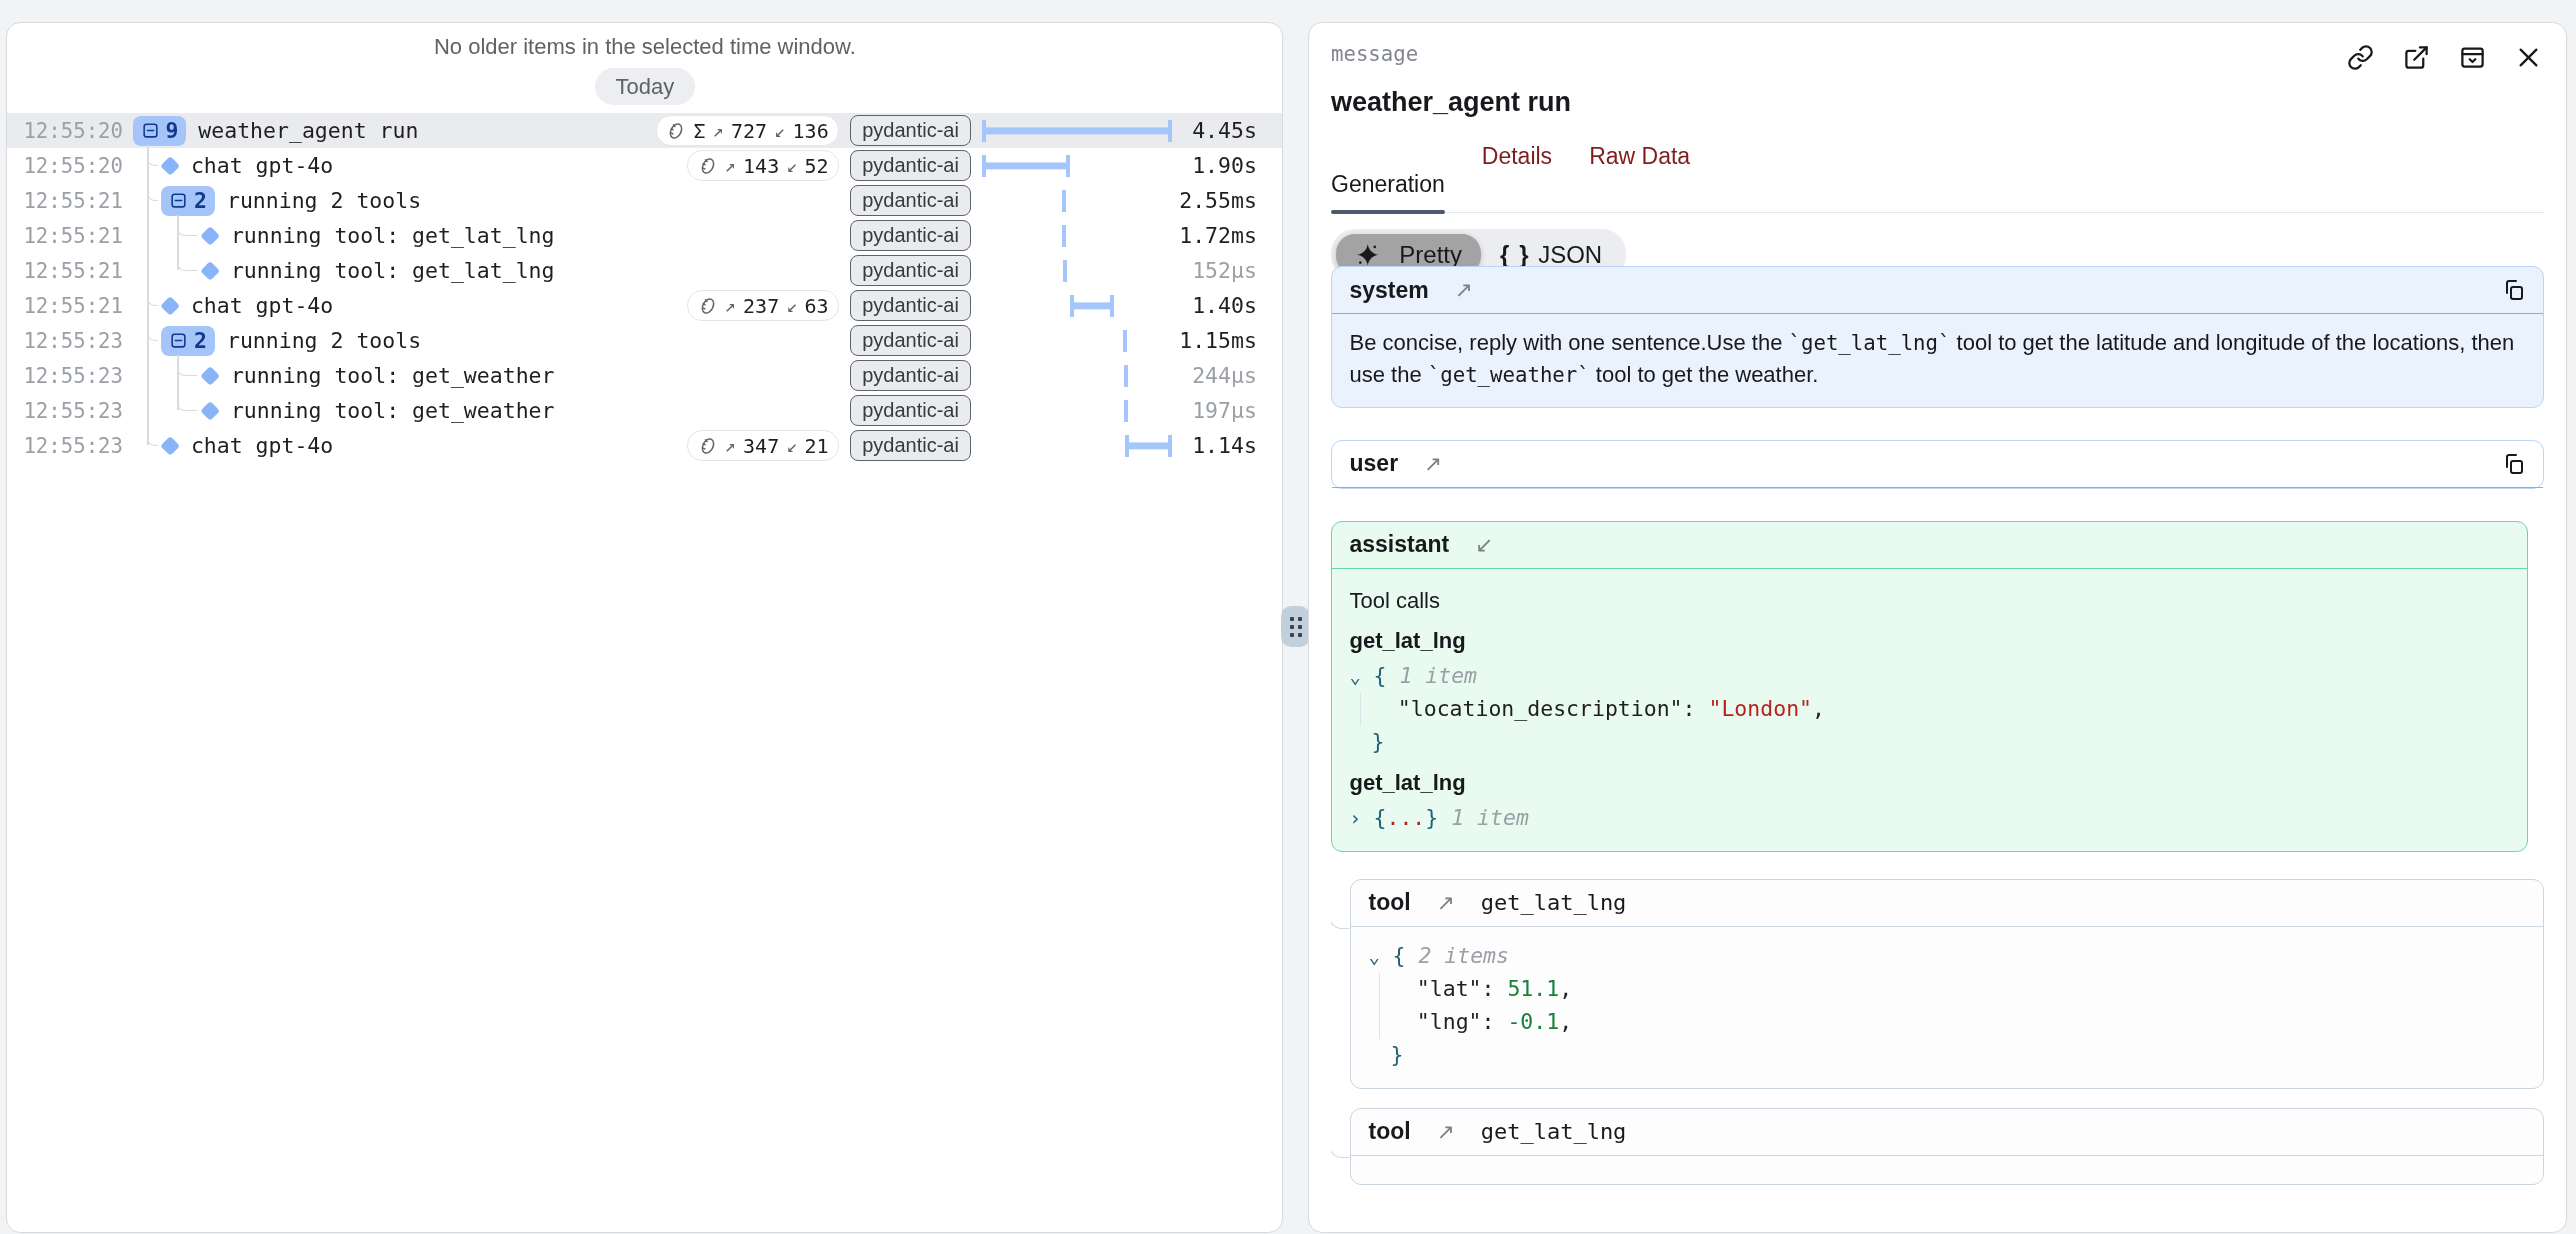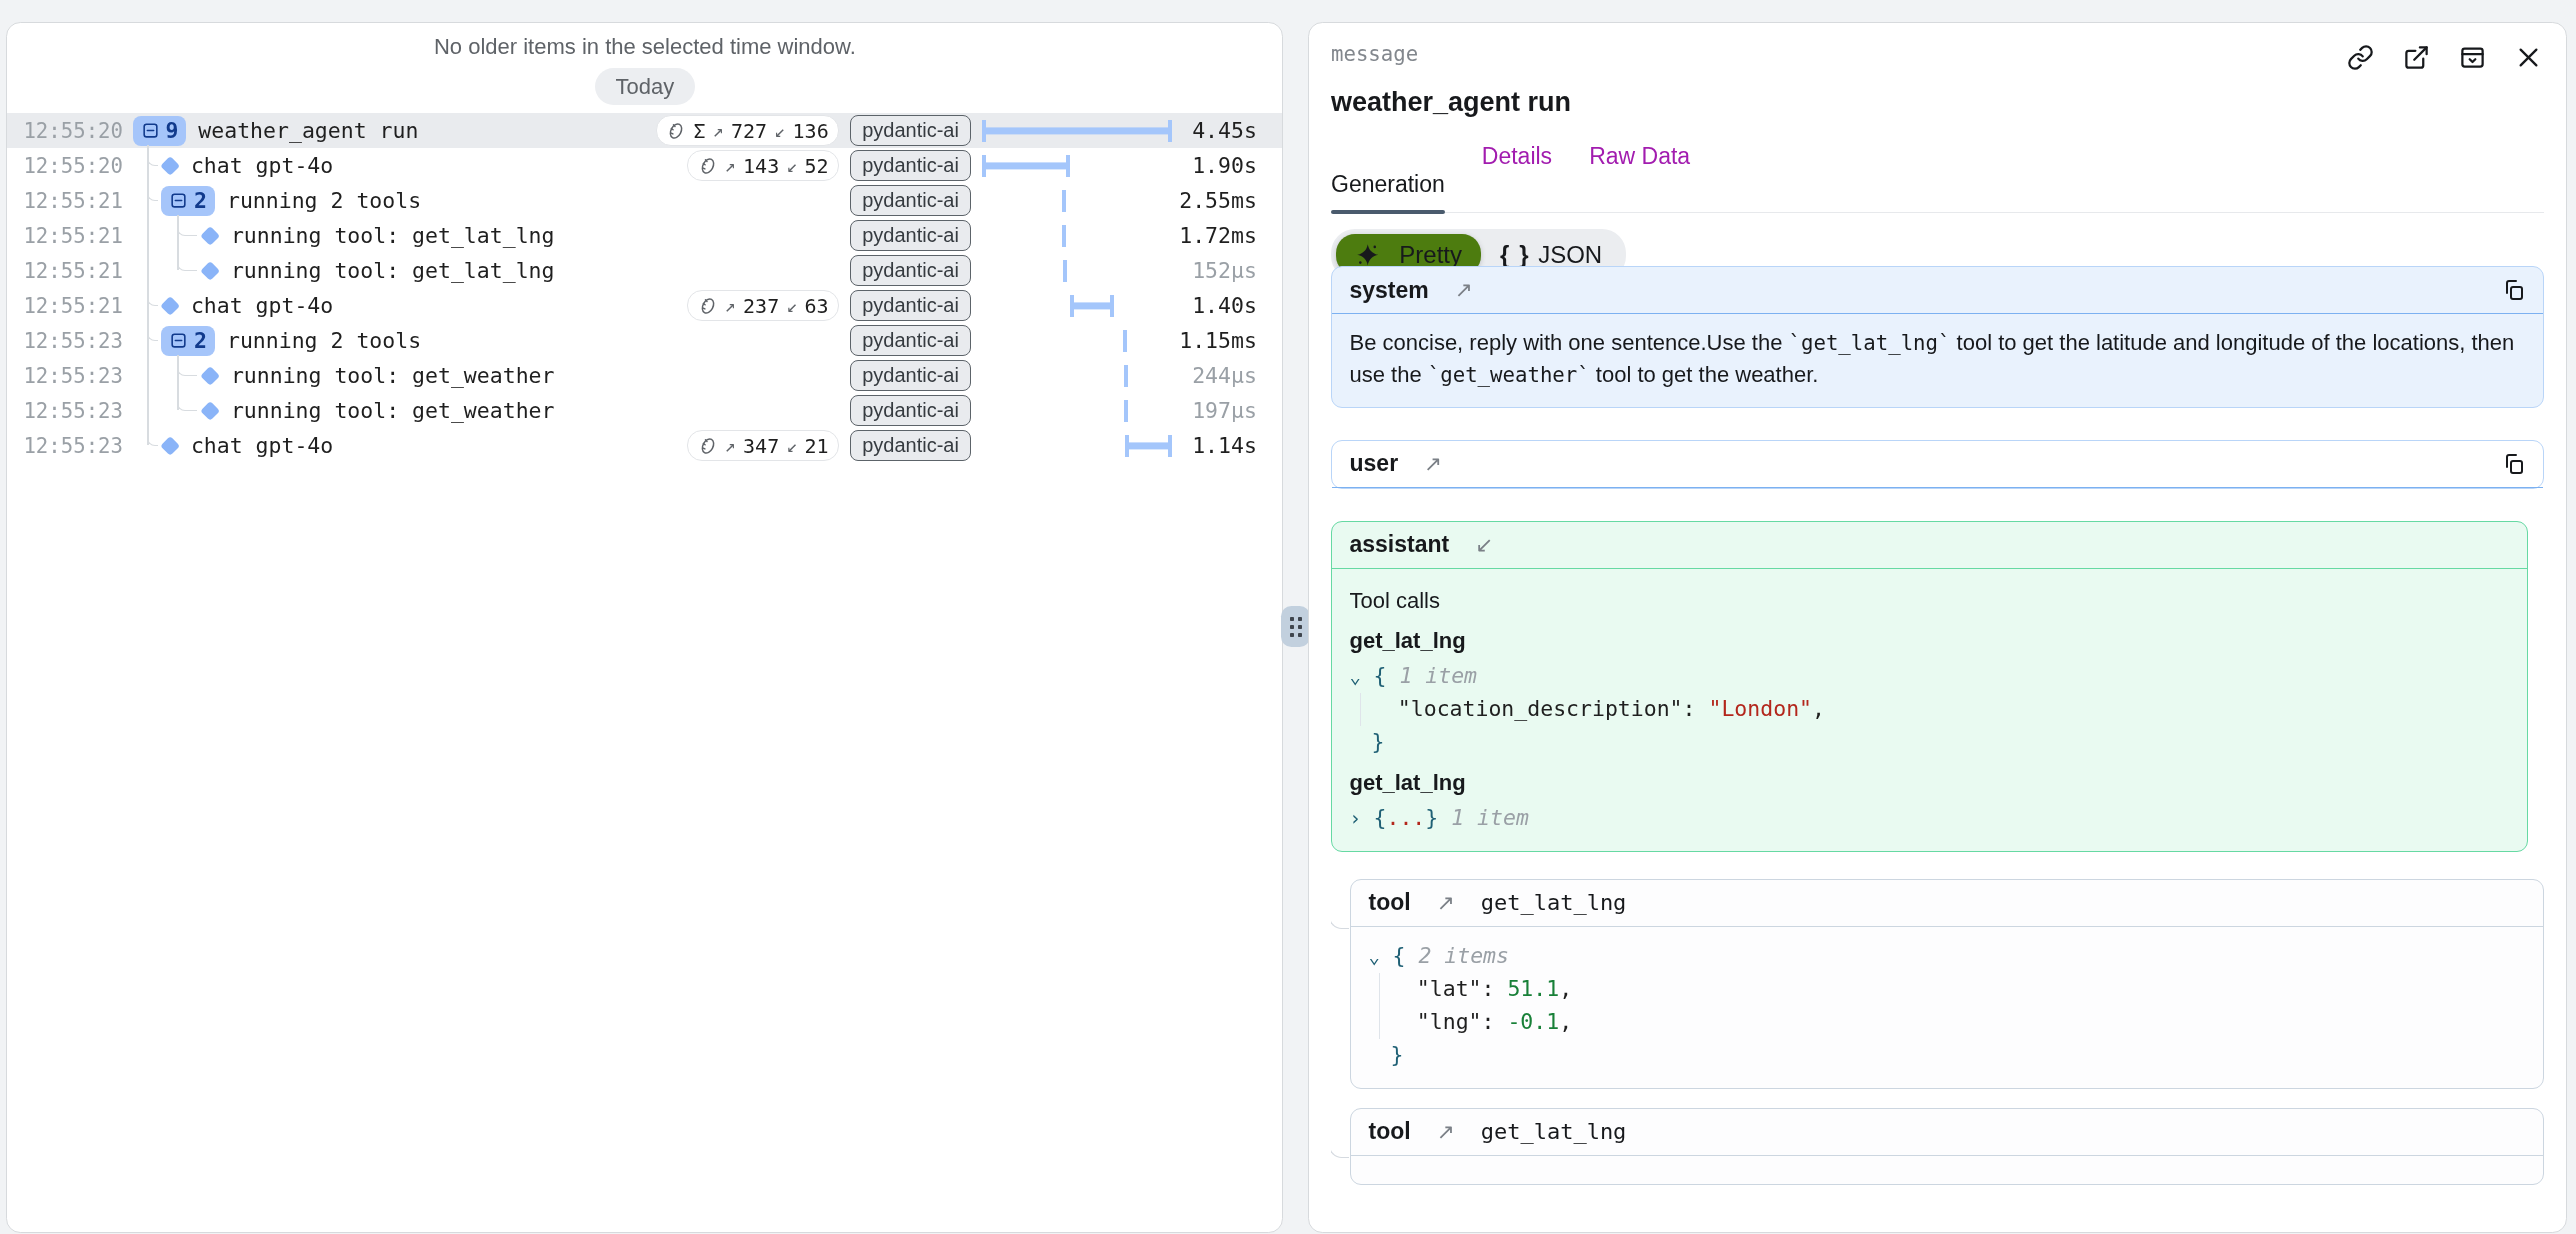--- a/index.html
+++ b/index.html
@@ -53,27 +53,27 @@
   .dots i{width:4px;height:4px;background:#3f454d;border-radius:0.8px;}
 
   
   .rp-head{position:relative;padding:19px 22px 0;}
   .kind{font-family:"DejaVu Sans Mono",monospace;font-size:20.7px;color:#82878d;}
   .rp-icons{position:absolute;right:24px;top:20.7px;display:flex;gap:29px;}
   .icon-btn{background:none;border:none;padding:0;cursor:pointer;line-height:0;}
   .icon-btn svg{width:27px;height:27px;stroke:#17191c;stroke-width:2;fill:none;stroke-linecap:round;stroke-linejoin:round;}
   .rp-title{font-size:27px;font-weight:bold;margin:20.7px 22px 0;color:#17191c;}
   .tabs{display:flex;gap:37px;margin:25.5px 22px 0;border-bottom:1.6px solid #e7e9ec;}
-  .tab{position:relative;font-size:23px;color:#a21caf;padding-bottom:14.3px;cursor:pointer;}
+  .tab{position:relative;font-size:23px;color:#7f1d1d;padding-bottom:14.3px;cursor:pointer;}
   .tab.active{color:#17191c;margin-top:28px;}
   .tab.active::after{content:"";position:absolute;left:0;right:0;bottom:-1.6px;height:4px;background:#4a5b6d;border-radius:2.4px;}
   .view-toggle{margin:16px 22px 0;display:inline-flex;background:#ebedf0;border-radius:24px;padding:4.8px;}
   .seg{display:flex;align-items:center;gap:8px;font-size:24px;padding:6.4px 19px;border-radius:19px;
        color:#17191c;cursor:pointer;background:transparent;border:none;font-family:"Liberation Sans",sans-serif;}
-  .seg.active{background:#4d7c0f;box-shadow:0 1.6px 4.8px rgba(60,64,67,.25);gap:19px;}
+  .seg.active{background:#a3a3a3;box-shadow:0 1.6px 4.8px rgba(60,64,67,.25);gap:19px;}
   .seg svg{width:25.5px;height:25.5px;}
   .braces{font-weight:bold;letter-spacing:1.6px;}
 
   .cards{position:absolute;left:22px;right:22px;top:243px;bottom:9.5px;overflow:hidden;}
   .card{border-radius:11px;box-sizing:border-box;margin-bottom:32px;background:#fff;}
   .card.system{background:#e9f2fd;border:1.6px solid #b9d5f8;}
   .card.user{background:#ffffff;border:1.6px solid #b9d5f8;}
   .card.assistant{background:#e9faf1;border:1.6px solid #66d9a3;width:calc(100% - 16px);margin-bottom:27px;}
   .card.tool{background:#fdfdfe;border:1.6px solid #ccd6e0;margin-bottom:0;}
   .card-header{display:flex;align-items:center;gap:26px;padding:9.5px 17.5px;font-size:23px;font-weight:bold;color:#17191c;}

